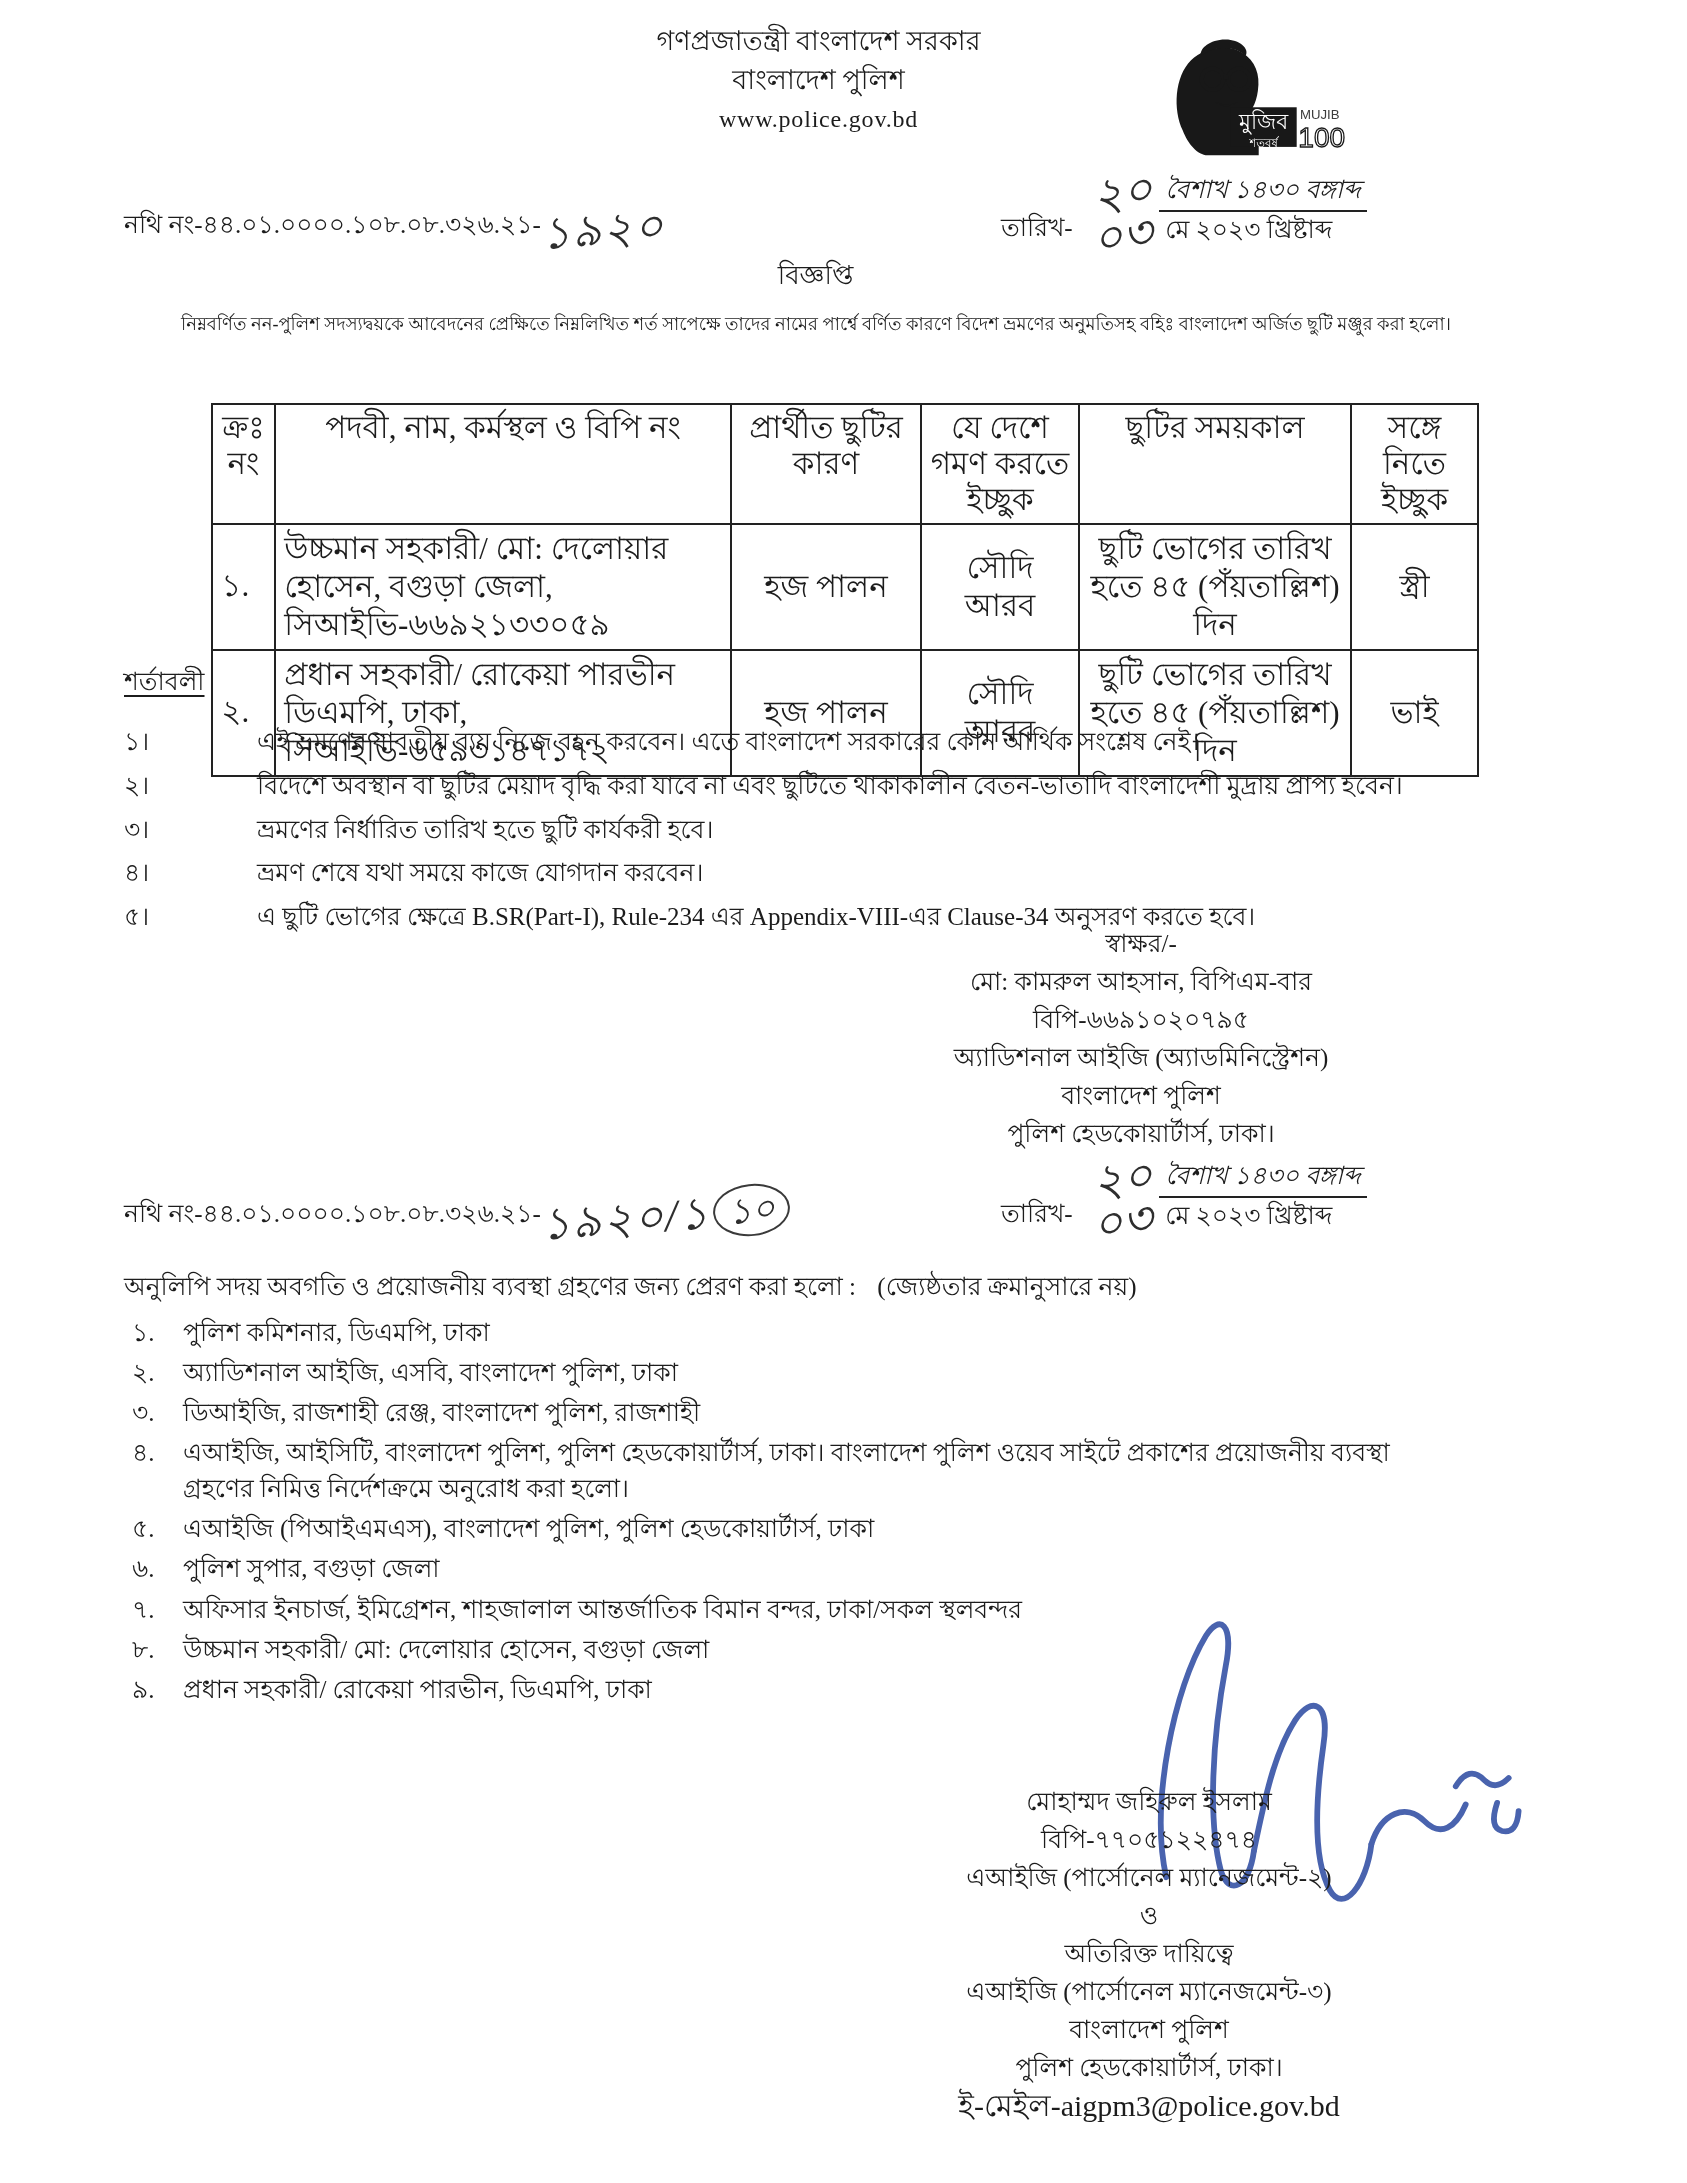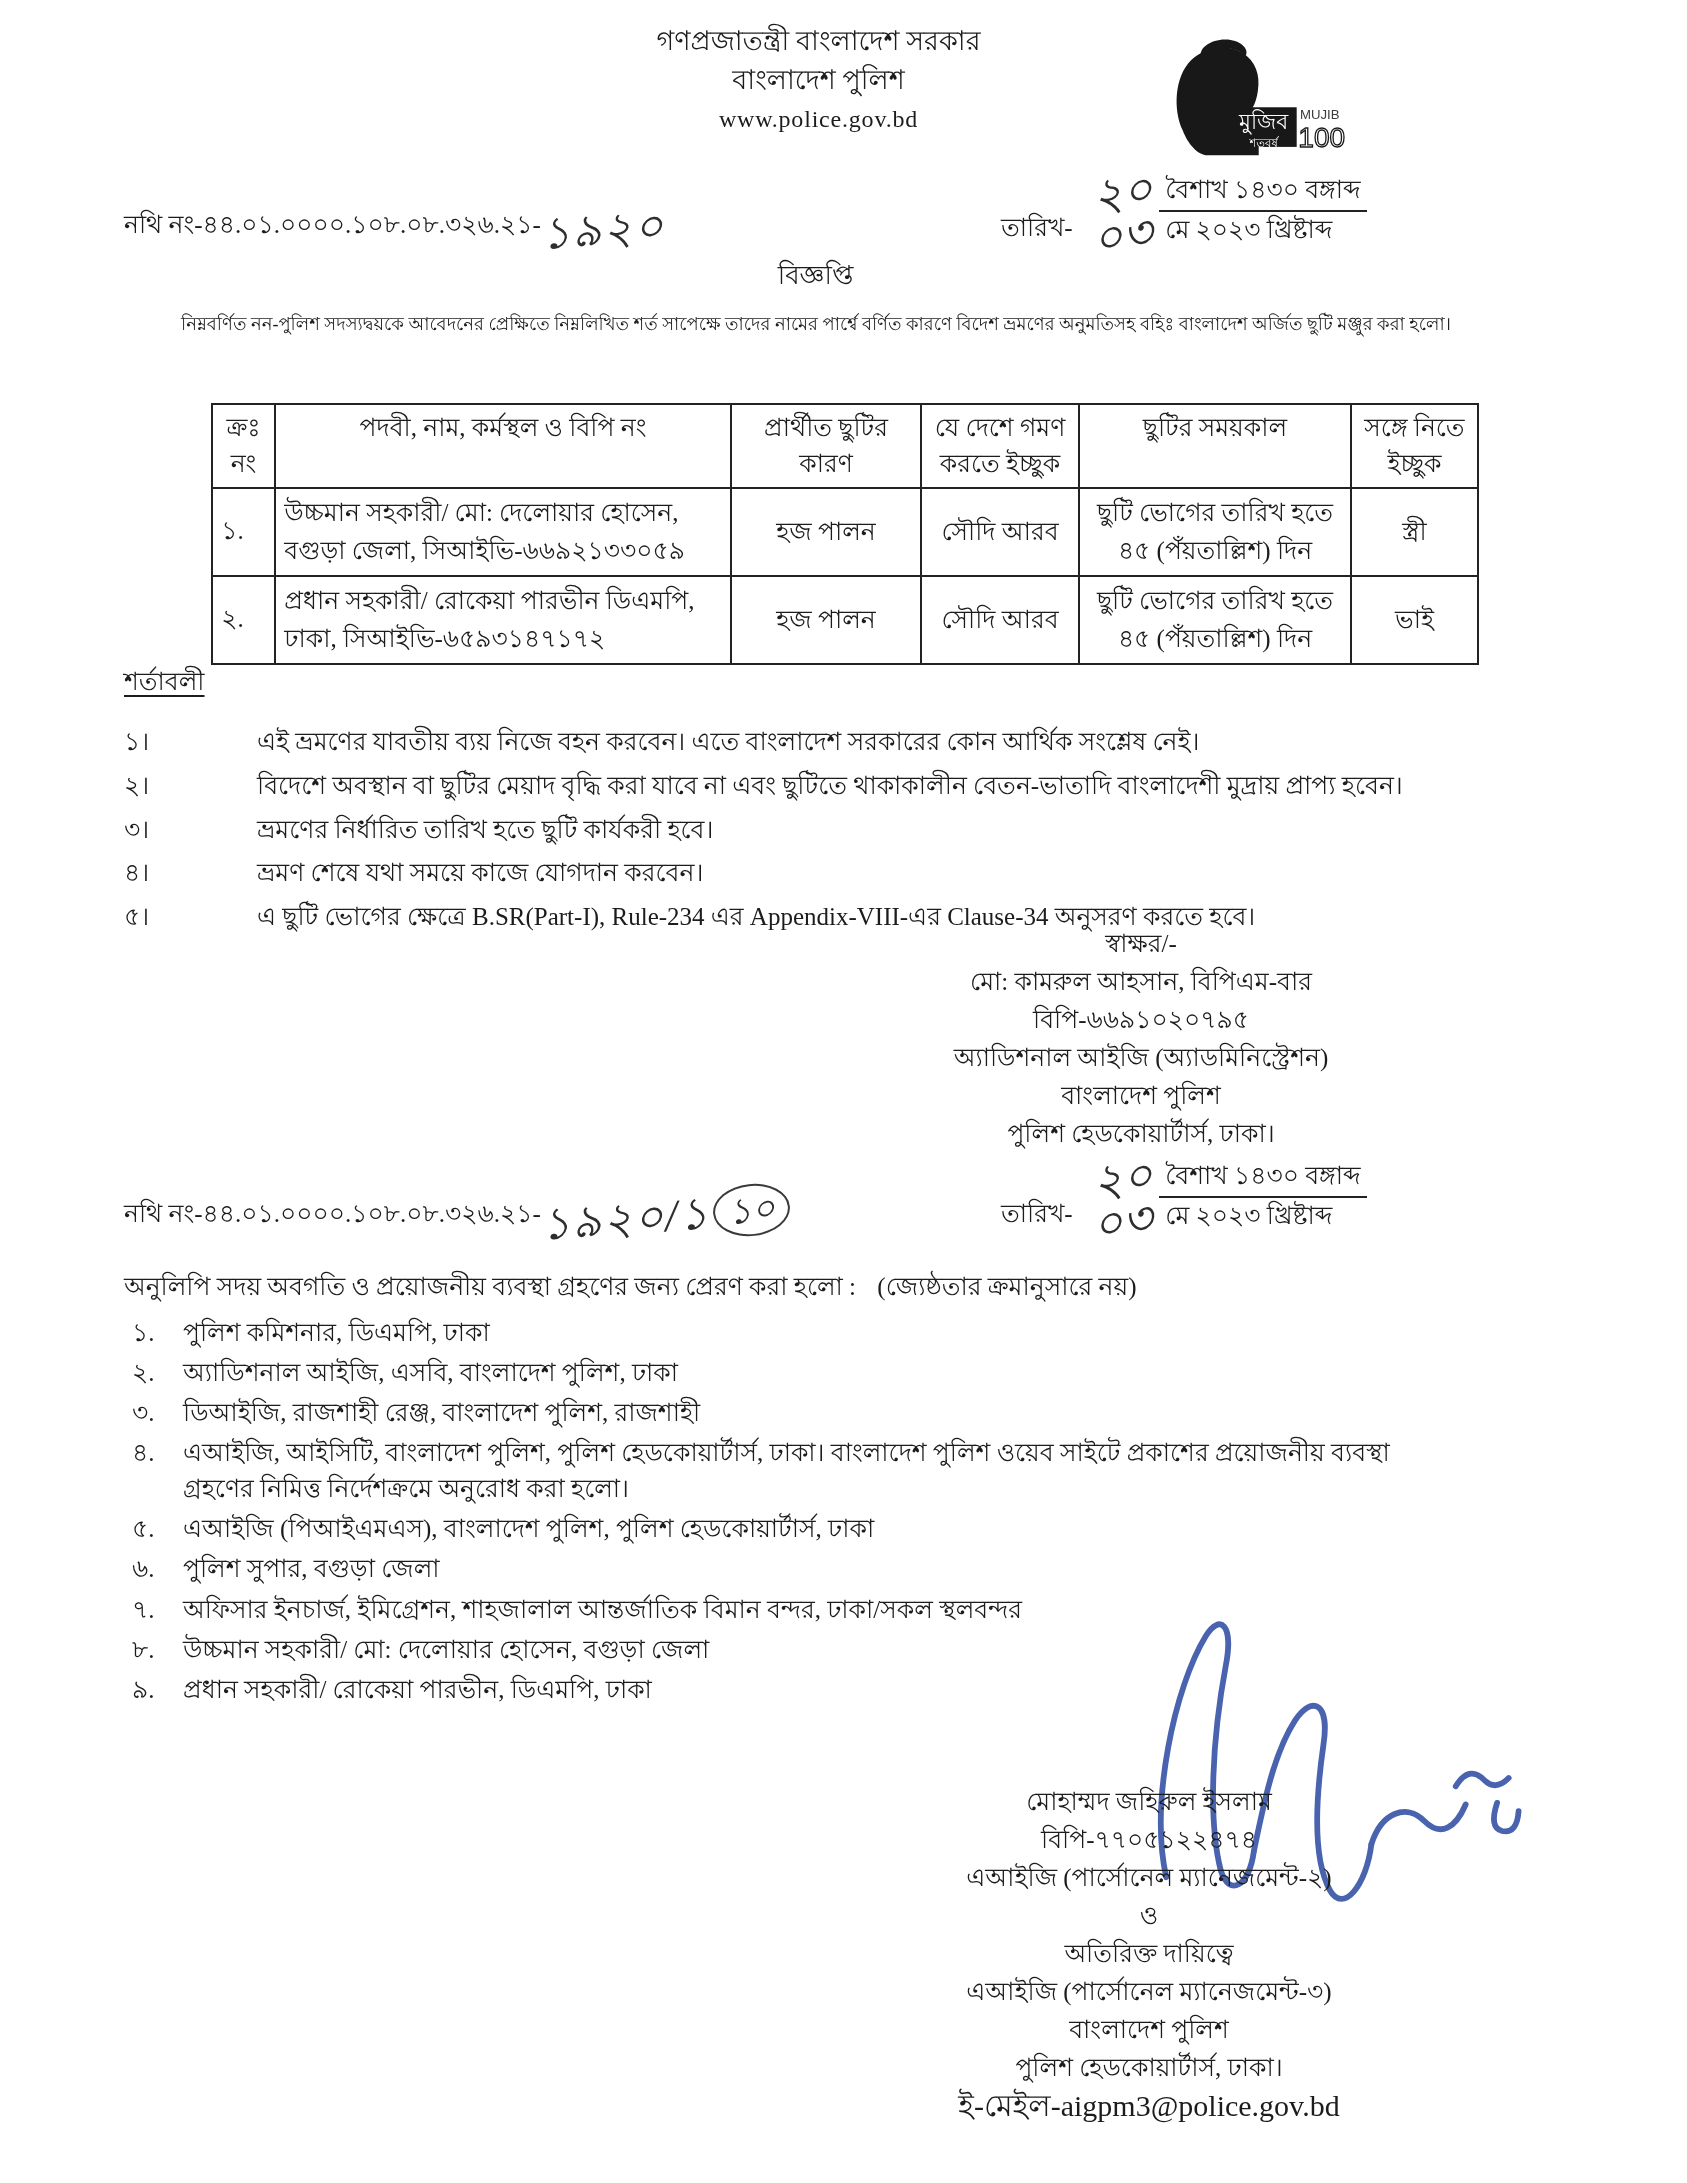--- a/index.html
+++ b/index.html
@@ -14,30 +14,30 @@
   .hdr .url{font-size:24px;letter-spacing:0.8px;}
   .logo{top:31px;left:1158px;width:194px;height:141px;}
   
   .filel{font-size:25px;white-space:nowrap;}
   .hand{font-size:45px;font-style:italic;color:#2e2e2e;display:inline-block;transform:rotate(-4deg);line-height:0;vertical-align:-11.6px;letter-spacing:1.7px;}
   .circled{font-size:36px;font-style:italic;color:#2e2e2e;border:2.5px solid #3a3a3a;border-radius:50%;padding:0 13.2px;display:inline-block;transform:rotate(-6deg);line-height:48px;}
   .dateblk{display:flex;align-items:center;gap:20px;}
   .dlabel{font-size:25px;}
   .dstack{position:relative;padding-left:66px;}
   .drow{font-size:25px;line-height:36px;padding:0 6.6px 1.7px 6.6px;}
-  .drow.top{border-bottom:2.5px solid #222;}
+  .drow.top{border-bottom:2.5px solid #222;font-style:italic;}
   .dhand{position:absolute;left:0;font-size:46px;font-style:italic;color:#2e2e2e;transform:rotate(-8deg);}
   .dhand.h1{top:-15px;}
   .dhand.h2{top:28px;}
   
   .title{top:255px;left:278px;width:1075px;text-align:center;font-size:26px;}
   .intro{top:299px;left:116px;width:1480px;font-size:18px;line-height:51px;text-align:justify;text-indent:65px;}
   
   table.tbl{border-collapse:collapse;table-layout:fixed;width:1265px;}
-  table.tbl td,table.tbl th{border:2.5px solid #222;font-weight:normal;font-size:25px;padding:5px 8.3px;vertical-align:middle;margin-top:42px;}
+  table.tbl td,table.tbl th{border:2.5px solid #222;font-weight:normal;font-size:31px;padding:5px 8.3px;vertical-align:middle;margin-top:42px;}
   table.tbl th{vertical-align:top;text-align:center;line-height:36px;}
   th.slh{text-align:left;}
   td.sl{vertical-align:top;text-align:left;}
   td.nm{text-align:left;line-height:38px;vertical-align:top;padding-top:8.3px;}
   td.c{text-align:center;line-height:38px;}
   th.small,td.small{font-size:21.5px;line-height:30px;}
   
   .cond-title{font-size:25px;text-decoration:underline;text-underline-offset:5px;}
   .cond-item{display:flex;margin-bottom:5.8px;font-size:25px;line-height:38px;}
   .cond-no{width:50px;flex:0 0 50px;}

